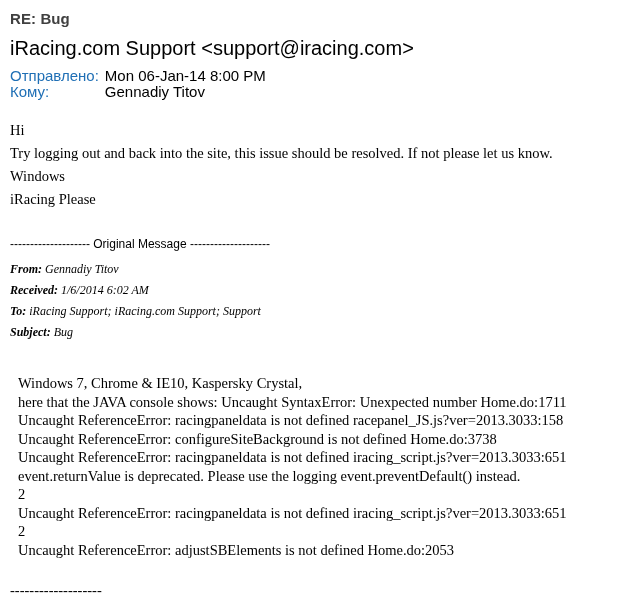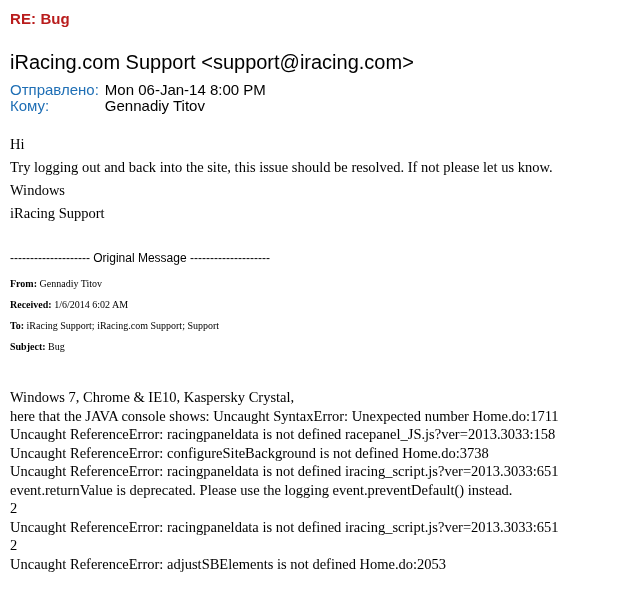--- a/index.html
+++ b/index.html
@@ -17,22 +17,22 @@
   .page {
     position: relative;
     width: 627px;
     height: 599px;
     box-sizing: border-box;
     padding: 8px 10px 0 10px;
   }
   .subject {
     font-size: 15px;
     font-weight: bold;
-    color: #b91c1c;
-    margin: 2px 0 24px 0;
+    color: #404040;
+    margin: 2px 0 10px 0;
     letter-spacing: 0.1px;
   }
   .from-line {
     font-size: 20px;
     color: #000000;
     margin: 0 0 8px 0;
   }
   .hdr-table {
     border-collapse: collapse;
     margin: 0 0 2px 0;
@@ -68,31 +68,33 @@
   }
   .spacer-md { height: 22px; }
   .spacer-lg { height: 30px; }
   .orig-sep {
     font-family: Liberation Sans, sans-serif;
     font-size: 12px;
     margin: 0 0 6px 0;
   }
   .orig-field {
     font-family: "Liberation Serif", serif;
-    font-size: 10px;
+    font-size: 12px;
     line-height: 19px;
     margin: 0;
+    font-style: italic;
   }
   .orig-field b {
     font-weight: bold;
   }
   .quoted {
     font-family: "Liberation Serif", serif;
     font-size: 14.5px;
     line-height: 18.5px;
+    margin-left: 8px;
   }
   .quoted div {
     white-space: pre-wrap;
   }
   .db-title {
     font-family: "Liberation Serif", serif;
     font-size: 14.5px;
     line-height: 19px;
   }
 </style>
@@ -117,21 +119,21 @@
     </tr>
   </tbody>
     </table>
 
   <div class="body-area">
 
     <div class="greeting-block">
       <p>Hi</p>
       <p>Try logging out and back into the site, this issue should be resolved. If not please let us know.</p>
       <p>Windows</p>
-      <p>iRacing Support</p>
+      <p>iRacing Please</p>
     </div>
 
     <div class="spacer-md"></div>
 
     <div class="orig-sep">-------------------- Original Message --------------------</div>
 
     <p class="orig-field">
       <b>From:</b>
       <span>Gennadiy Titov</span>
     </p>

